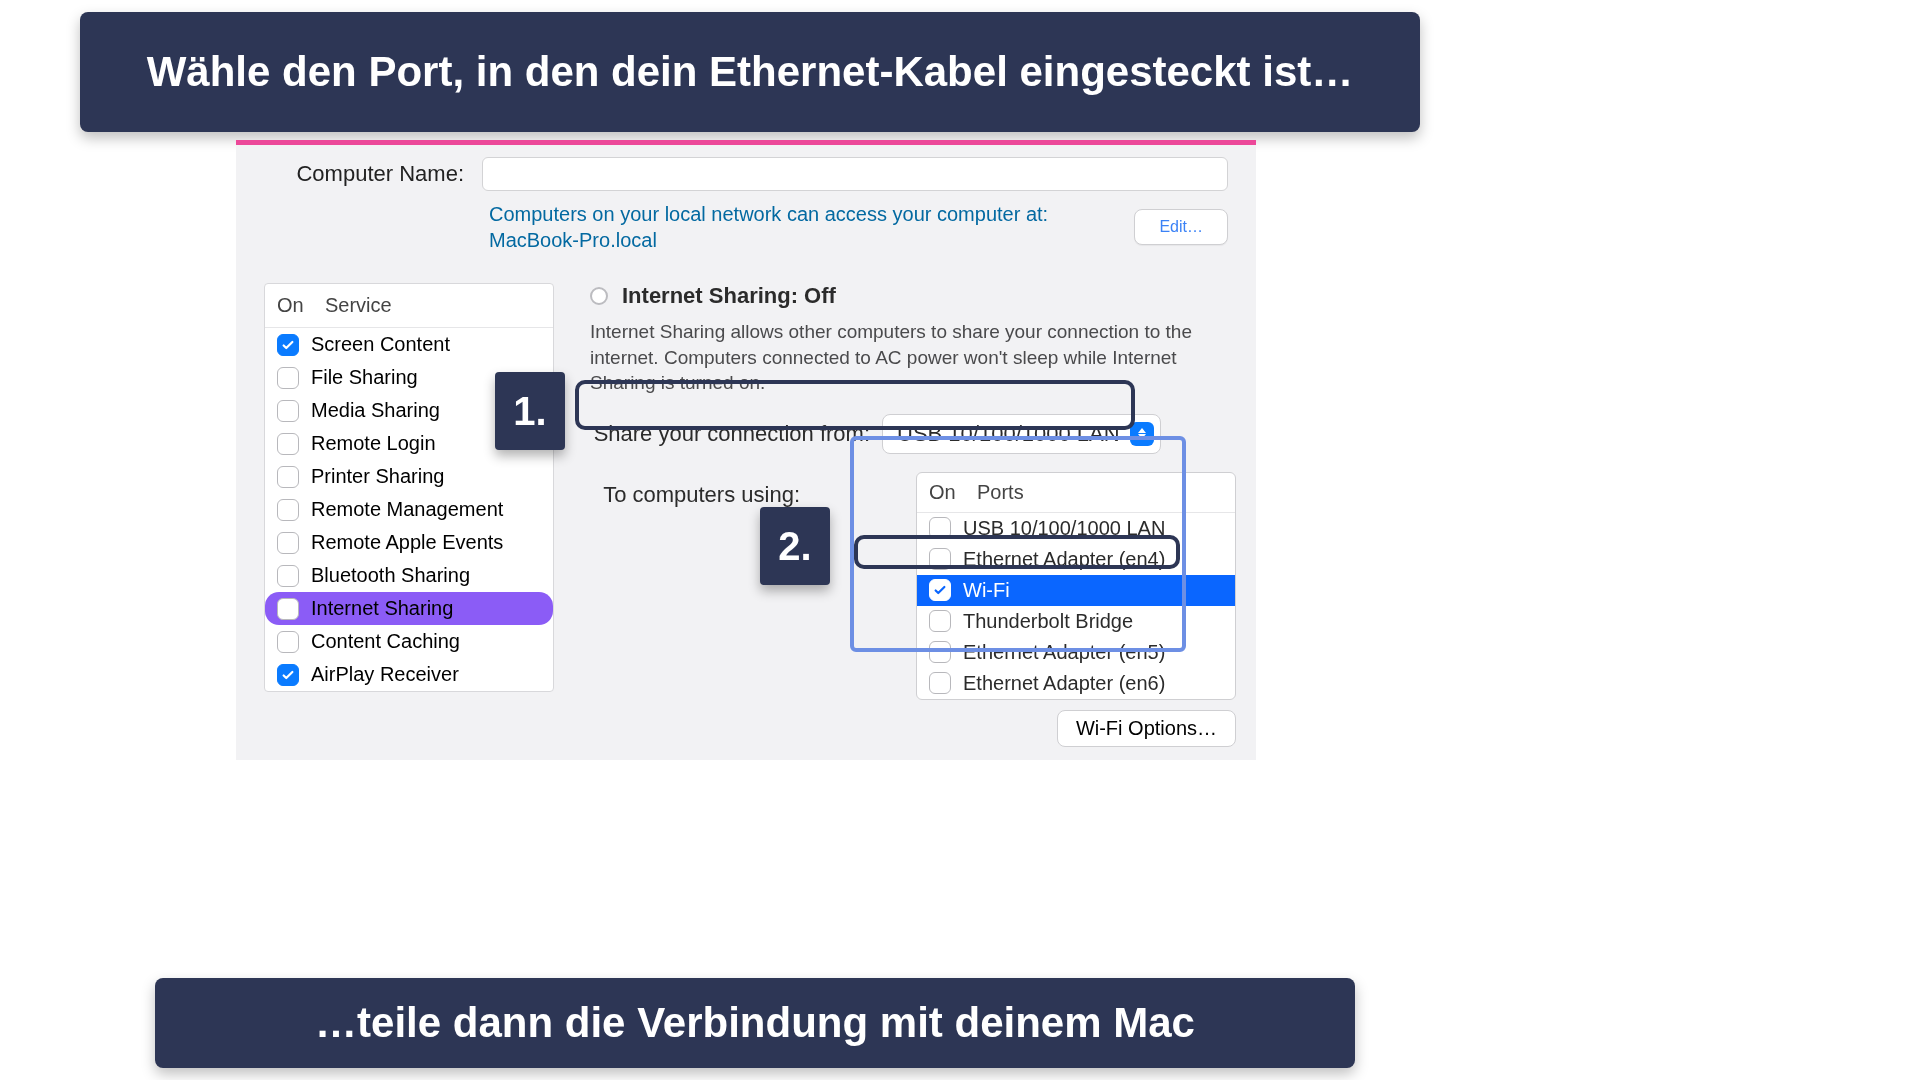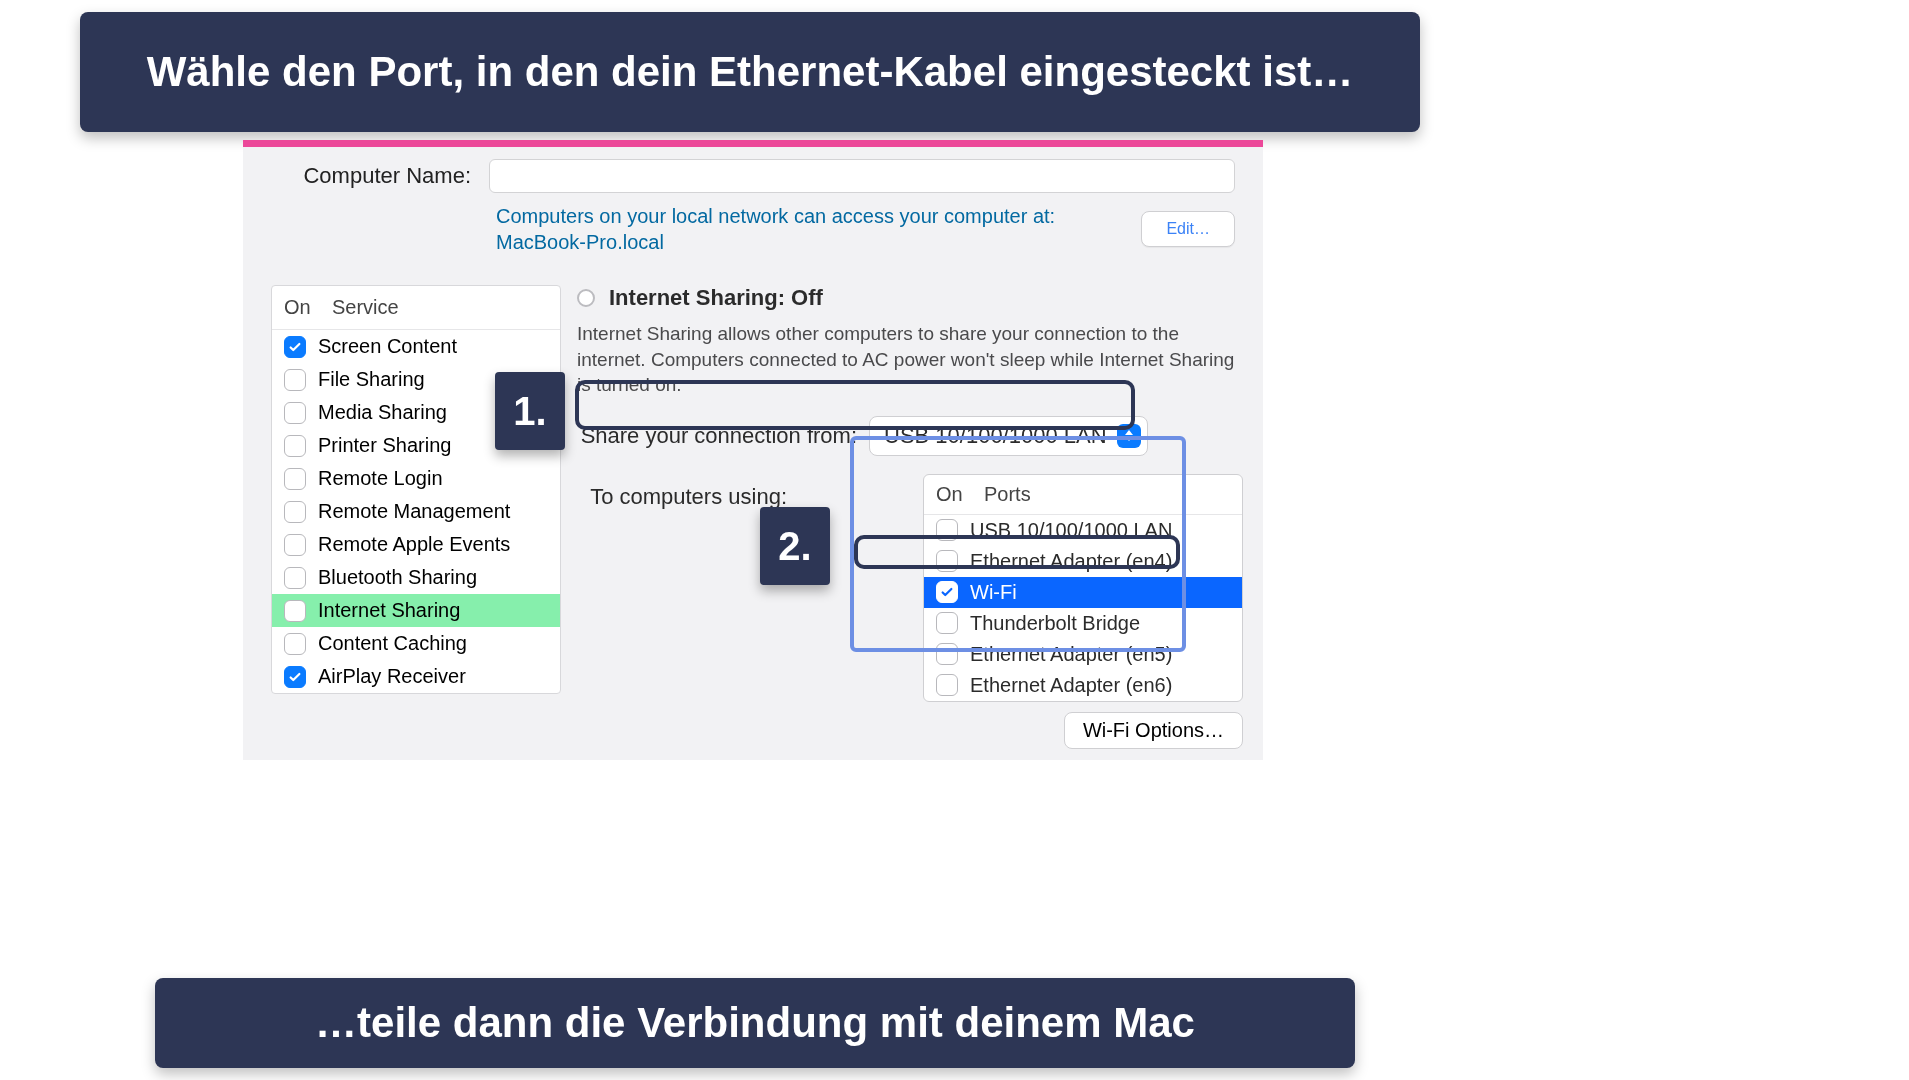--- a/index.html
+++ b/index.html
@@ -24,40 +24,40 @@
     display:flex;
     align-items:center;
     justify-content:center;
     padding:14px 40px;
   }
   .banner-top { left:80px; top:12px; width:1340px; height:120px; font-size:42px; line-height:1.2; }
   .banner-bottom { left:155px; bottom:12px; width:1200px; height:90px; font-size:42px; }
   
   .mac-window {
     position:absolute;
-    left:243px; top:140px;
+    left:236px; top:140px;
     width:1020px;
     height:620px;
     background:#f2f2f4;
-    border-top:7px solid #ec4899;
+    border-top:5px solid #ec4899;
   }
   .top-row { display:flex; align-items:center; padding:12px 28px 6px 28px; }
   .lbl-name { width:200px; text-align:right; margin-right:18px; font-size:22px; color:#222; }
   .name-field { flex:1; height:34px; background:#fff; border:1px solid #d3d3d5; border-radius:6px; }
   .subtext-row { display:flex; align-items:center; padding:4px 28px 20px 28px; }
   .subtext { flex:1; margin-left:225px; text-align:left; font-size:20px; color:#0369a1; line-height:1.3; }
   .edit-btn { margin-left:16px; background:#fff; border:1px solid #cfcfd2; border-radius:8px;
               padding:8px 24px; font-size:16px; color:#3b82f6; box-shadow:0 1px 1px rgba(0,0,0,.05); cursor:pointer; }
-  .content-row { display:flex; align-items:flex-start; padding:10px 20px 0 28px; gap:16px; }
+  .content-row { display:flex; align-items:flex-start; padding:10px 20px 0 28px; gap:36px; }
   
   .service-list { width:290px; background:#fff; border:1px solid #d8d8db; border-radius:4px; font-size:20px; }
   .sl-header { display:flex; padding:10px 12px; border-bottom:1px solid #e6e6e8; color:#444; }
   .sl-header .col-on { width:48px; }
   .sl-row { display:flex; align-items:center; padding:5px 12px; gap:12px; cursor:pointer; }
-  .sl-row.selected { background:#86efac; }
+  .sl-row.selected { background:#8b5cf6;border-radius:14px; }
   .chk { width:22px; height:22px; border-radius:6px; border:1.5px solid #b8b8bc; background:#fff; display:inline-flex; align-items:center; justify-content:center; }
   .chk.on { background:#0a7bff; border-color:#0a7bff; }
   .chk.on svg { display:block; }
   .chk svg { display:none; width:14px; height:14px; }
   
   .detail { flex:1; font-size:20px; color:#2b2b2b; }
   .detail .title-row { display:flex; align-items:center; gap:14px; margin-bottom:10px;font-weight:bold; }
   .radio-dot { width:18px; height:18px; border-radius:50%; border:2px solid #bcbcc0; background:#fff; }
   .detail .title { font-size:22px; }
   .detail .desc { font-size:19px; color:#4a4a4c; line-height:1.35; margin:4px 0 18px 0; }
@@ -138,25 +138,25 @@
           <div class="sl-row">
             <span class="chk"></span>
             <span>File Sharing</span>
           </div>
           <div class="sl-row">
             <span class="chk"></span>
             <span>Media Sharing</span>
           </div>
           <div class="sl-row">
             <span class="chk"></span>
+            <span>Remote Login</span>
+          </div>
+          <div class="sl-row">
+            <span class="chk"></span>
             <span>Printer Sharing</span>
-          </div>
-          <div class="sl-row">
-            <span class="chk"></span>
-            <span>Remote Login</span>
           </div>
           <div class="sl-row">
             <span class="chk"></span>
             <span>Remote Management</span>
           </div>
           <div class="sl-row">
             <span class="chk"></span>
             <span>Remote Apple Events</span>
           </div>
           <div class="sl-row">

